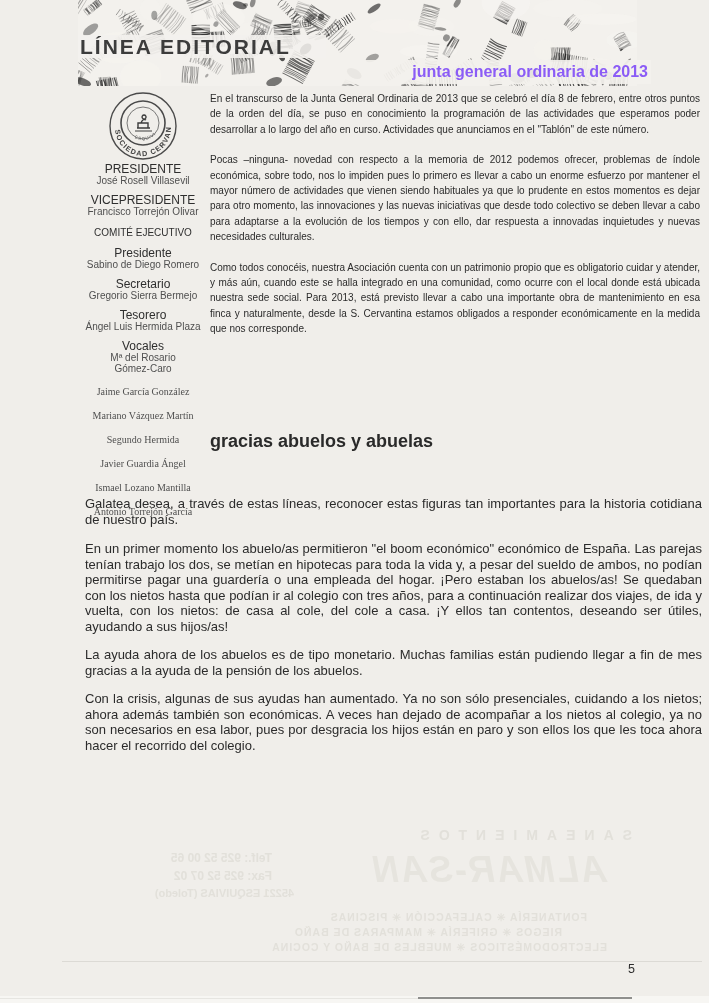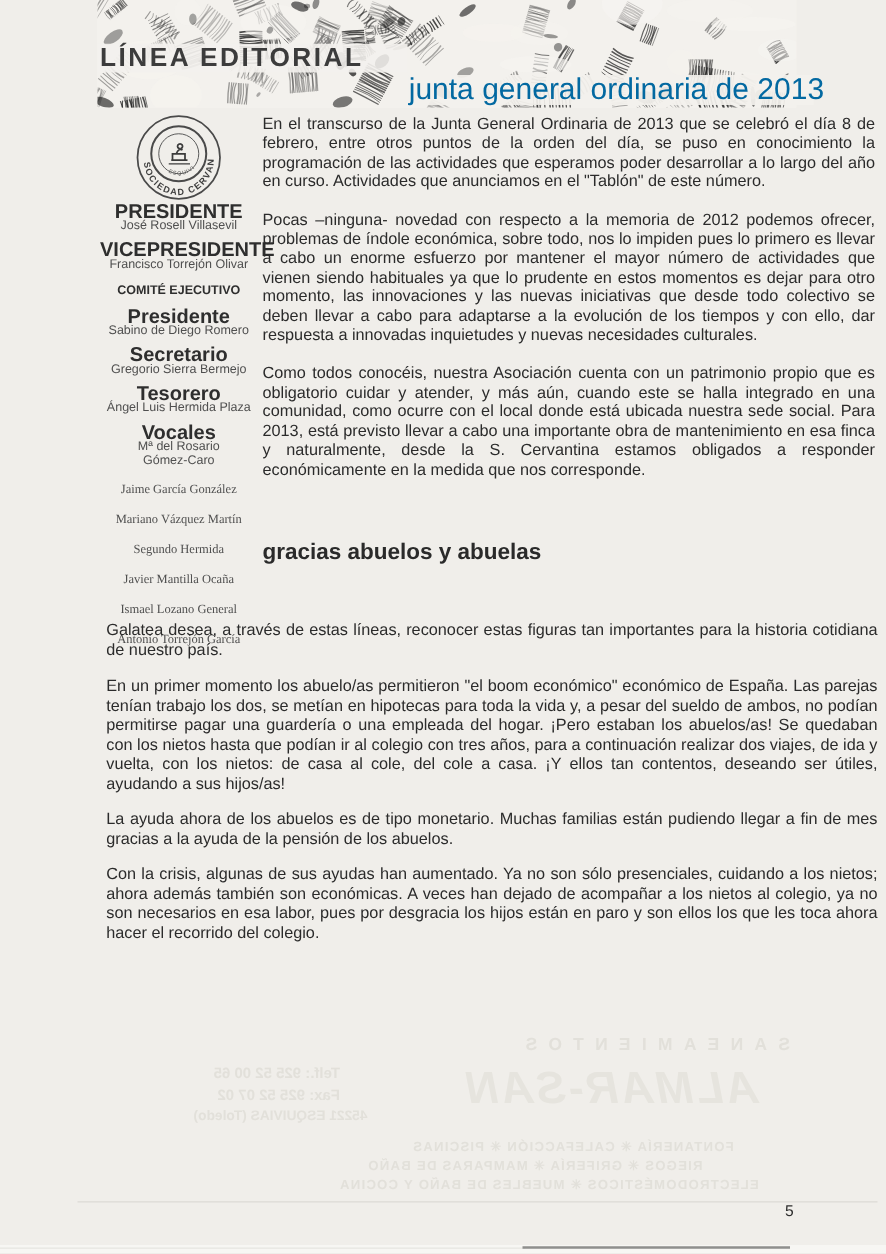--- a/index.html
+++ b/index.html
@@ -12,36 +12,36 @@
   .engraving{position:absolute;left:78px;top:0;width:559px;height:86px;background:#f6f4f0;}
   .title-band{
     position:absolute;left:78px;top:35px;width:246px;height:23px;
     background:rgba(243,241,237,0.9);
     font-size:21px;font-weight:bold;letter-spacing:2px;color:#3c3c3c;
     line-height:23px;padding-left:2px;white-space:nowrap;
   }
   .subtitle-band{
     position:absolute;left:327px;top:60px;width:321px;height:24px;
     background:rgba(243,241,237,0.92);
-    font-size:24px;font-weight:normal;color:#0369a1;line-height:24px;
+    font-size:16px;font-weight:bold;color:#8b5cf6;line-height:24px;
     text-align:right;padding-right:3px;white-space:nowrap;
   }
   
   .sidebar{position:absolute;left:80px;top:90px;width:126px;text-align:center;}
   .seal{display:block;margin:0 auto 2px auto;}
   .entry{margin-bottom:9px;}
-  .role{font-size:16px;font-weight:bold;color:#2e2e2e;line-height:11px;}
+  .role{font-size:12px;font-weight:normal;color:#2e2e2e;line-height:11px;}
   .pname{font-size:10px;color:#4f4f4f;line-height:11px;}
   .pname.wrap{width:92px;margin:0 auto;}
-  .committee-header{font-size:10px;font-weight:bold;color:#2e2e2e;margin:10px 0 10px 0;line-height:11px;}
+  .committee-header{font-size:10px;font-weight:normal;color:#2e2e2e;margin:10px 0 10px 0;line-height:11px;}
   .vocales-list{margin-top:12px;}
   .vocales-list .pname{margin-bottom:13px;font-family:Liberation Serif, serif;}
   
   .main-col{position:absolute;left:210px;top:91px;width:490px;}
-  .main-col p{margin:0 0 15px 0;font-size:13px;line-height:15.4px;text-align:justify;color:#2b2b2b;}
+  .main-col p{margin:0 0 15px 0;font-size:10px;line-height:15.4px;text-align:justify;color:#2b2b2b;}
   .section-heading{
     position:absolute;left:210px;top:431px;font-size:18px;font-weight:bold;color:#2a2a2a;white-space:nowrap;
   }
   .full-col{position:absolute;left:85px;top:496px;width:617px;}
   .full-col p{margin:0 0 13px 0;font-size:13px;line-height:15.5px;text-align:justify;color:#2b2b2b;}
   
   .bleed{
     position:absolute;left:85px;top:815px;width:617px;height:140px;
     transform:scaleX(-1);color:#e2e0da;filter:blur(0.4px);
   }
@@ -808,22 +808,22 @@
     </div>
     <div class="entry">
       <div class="role">Vocales</div>
       <div class="pname wrap">Mª del Rosario Gómez-Caro</div>
     </div>
 
     <div class="vocales-list">
       <div class="pname">Jaime García González</div>
       <div class="pname">Mariano Vázquez Martín</div>
       <div class="pname">Segundo Hermida</div>
-      <div class="pname">Javier Mantilla Ocaña</div>
-      <div class="pname">Ismael Lozano General</div>
+      <div class="pname">Javier Guardia Ángel</div>
+      <div class="pname">Ismael Lozano Mantilla</div>
       <div class="pname">Antonio Torrejón García</div>
     </div>
   </div>
 
   <div class="main-col">
     <p>En el transcurso de la Junta General Ordinaria de 2013 que se celebró el día 8 de febrero, entre otros puntos de la orden del día, se puso en conocimiento la programación de las actividades que esperamos poder desarrollar a lo largo del año en curso. Actividades que anunciamos en el "Tablón" de este número.</p>
     <p>Pocas –ninguna- novedad con respecto a la memoria de 2012 podemos ofrecer, problemas de índole económica, sobre todo, nos lo impiden pues lo primero es llevar a cabo un enorme esfuerzo por mantener el mayor número de actividades que vienen siendo habituales ya que lo prudente en estos momentos es dejar para otro momento, las innovaciones y las nuevas iniciativas que desde todo colectivo se deben llevar a cabo para adaptarse a la evolución de los tiempos y con ello, dar respuesta a innovadas inquietudes y nuevas necesidades culturales.</p>
     <p>Como todos conocéis, nuestra Asociación cuenta con un patrimonio propio que es obligatorio cuidar y atender, y más aún, cuando este se halla integrado en una comunidad, como ocurre con el local donde está ubicada nuestra sede social. Para 2013, está previsto llevar a cabo una importante obra de mantenimiento en esa finca y naturalmente, desde la S. Cervantina estamos obligados a responder económicamente en la medida que nos corresponde.</p>
   </div>
 

